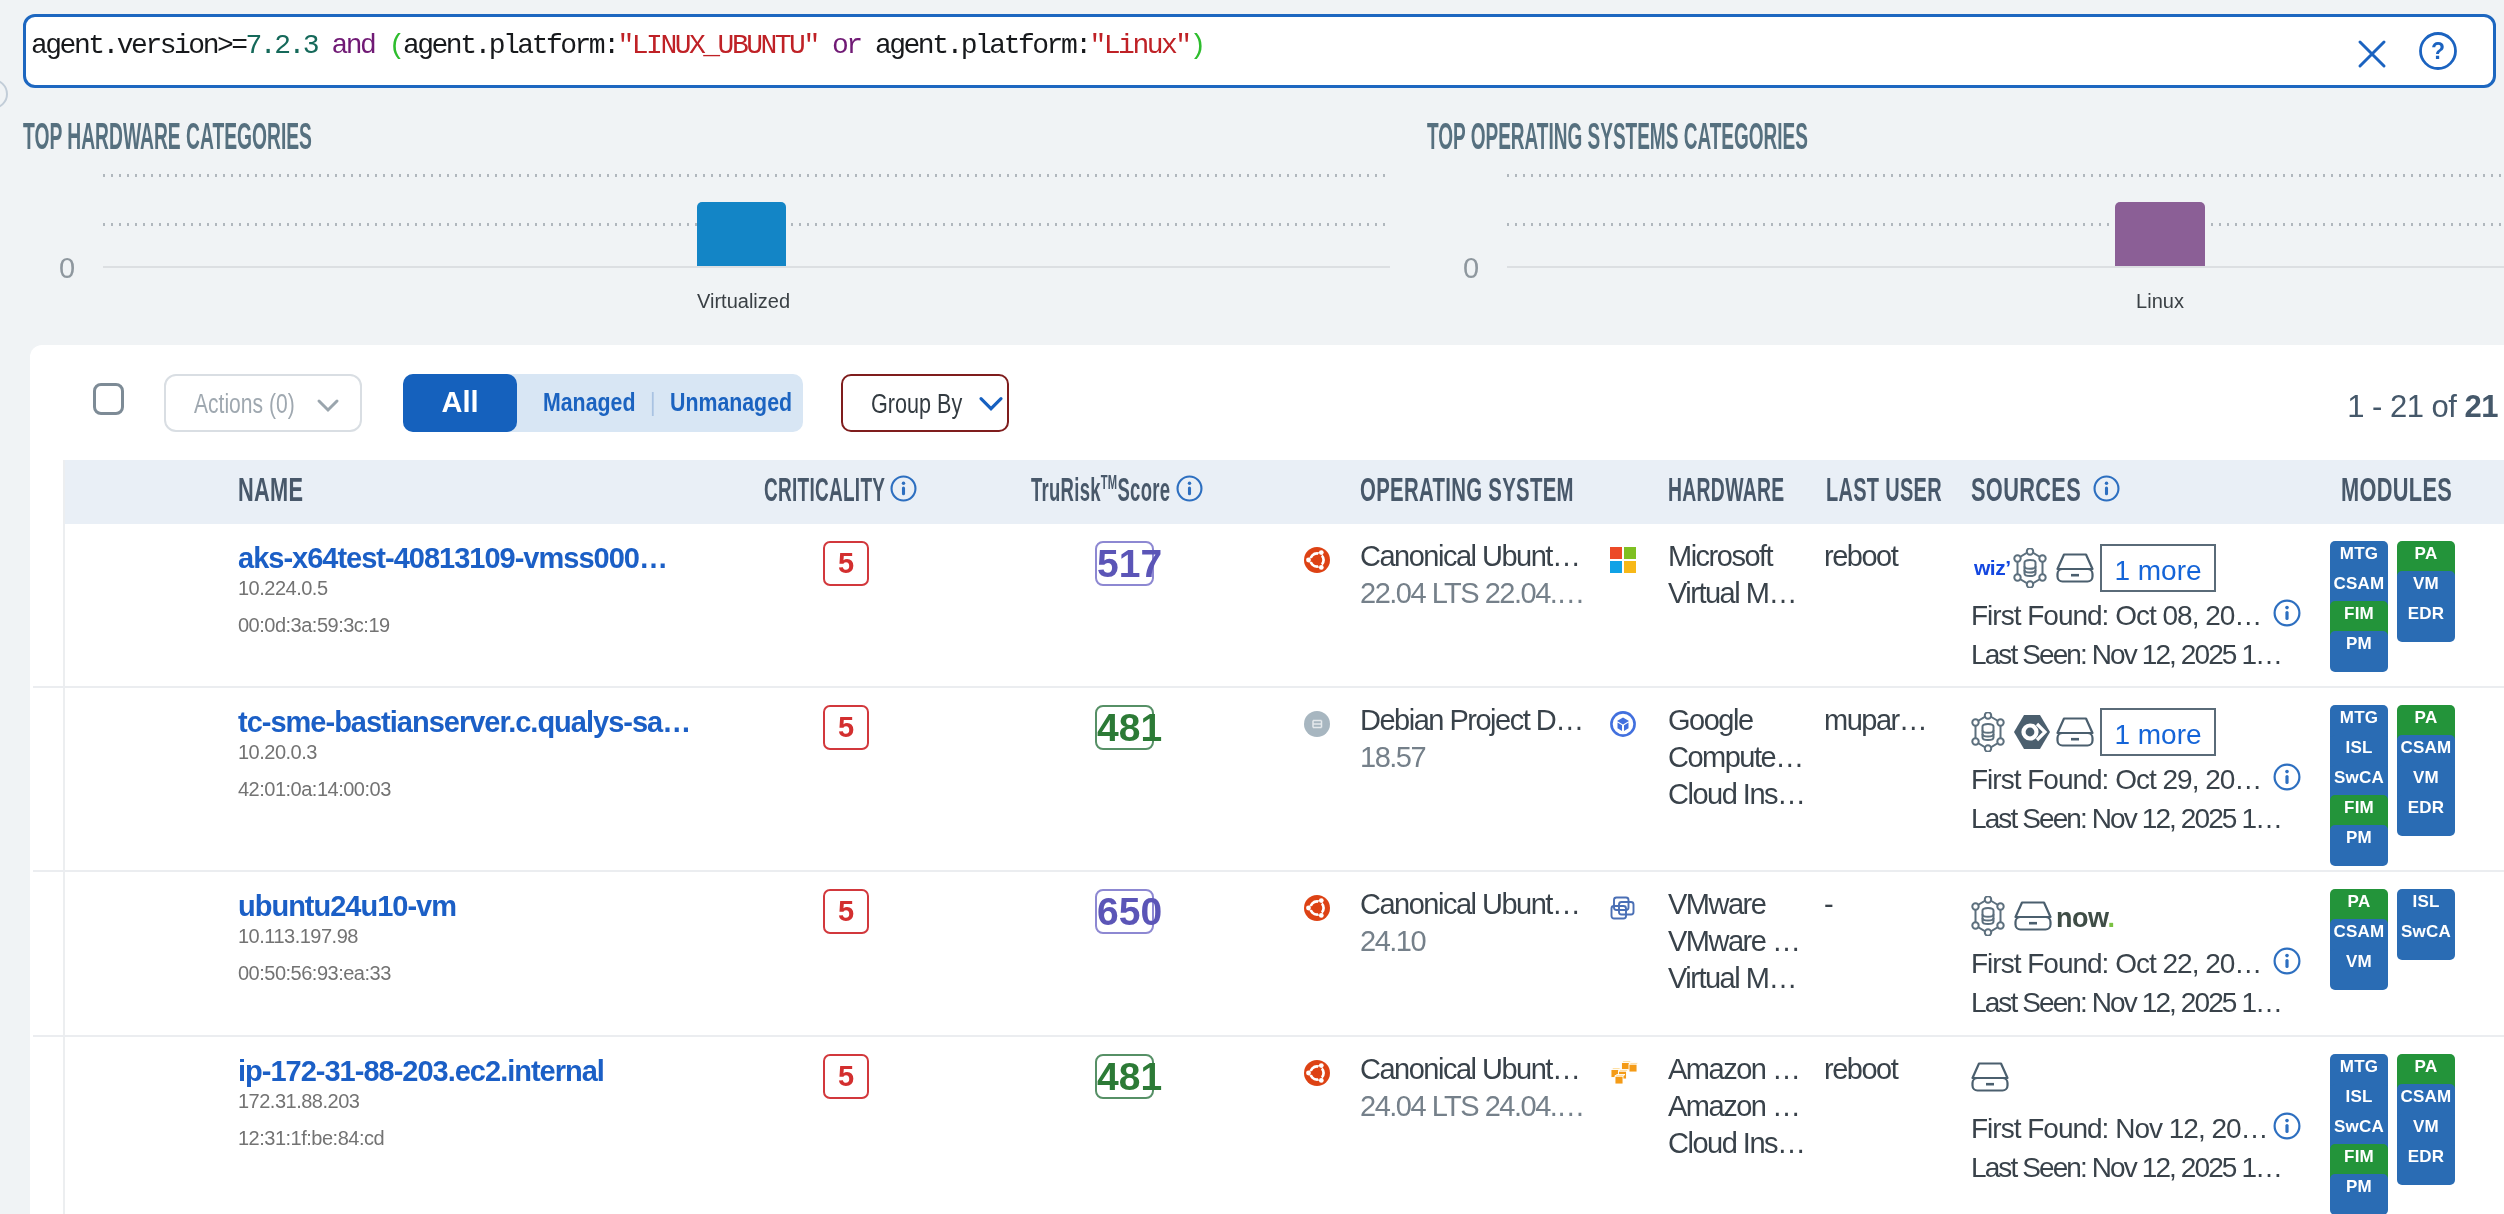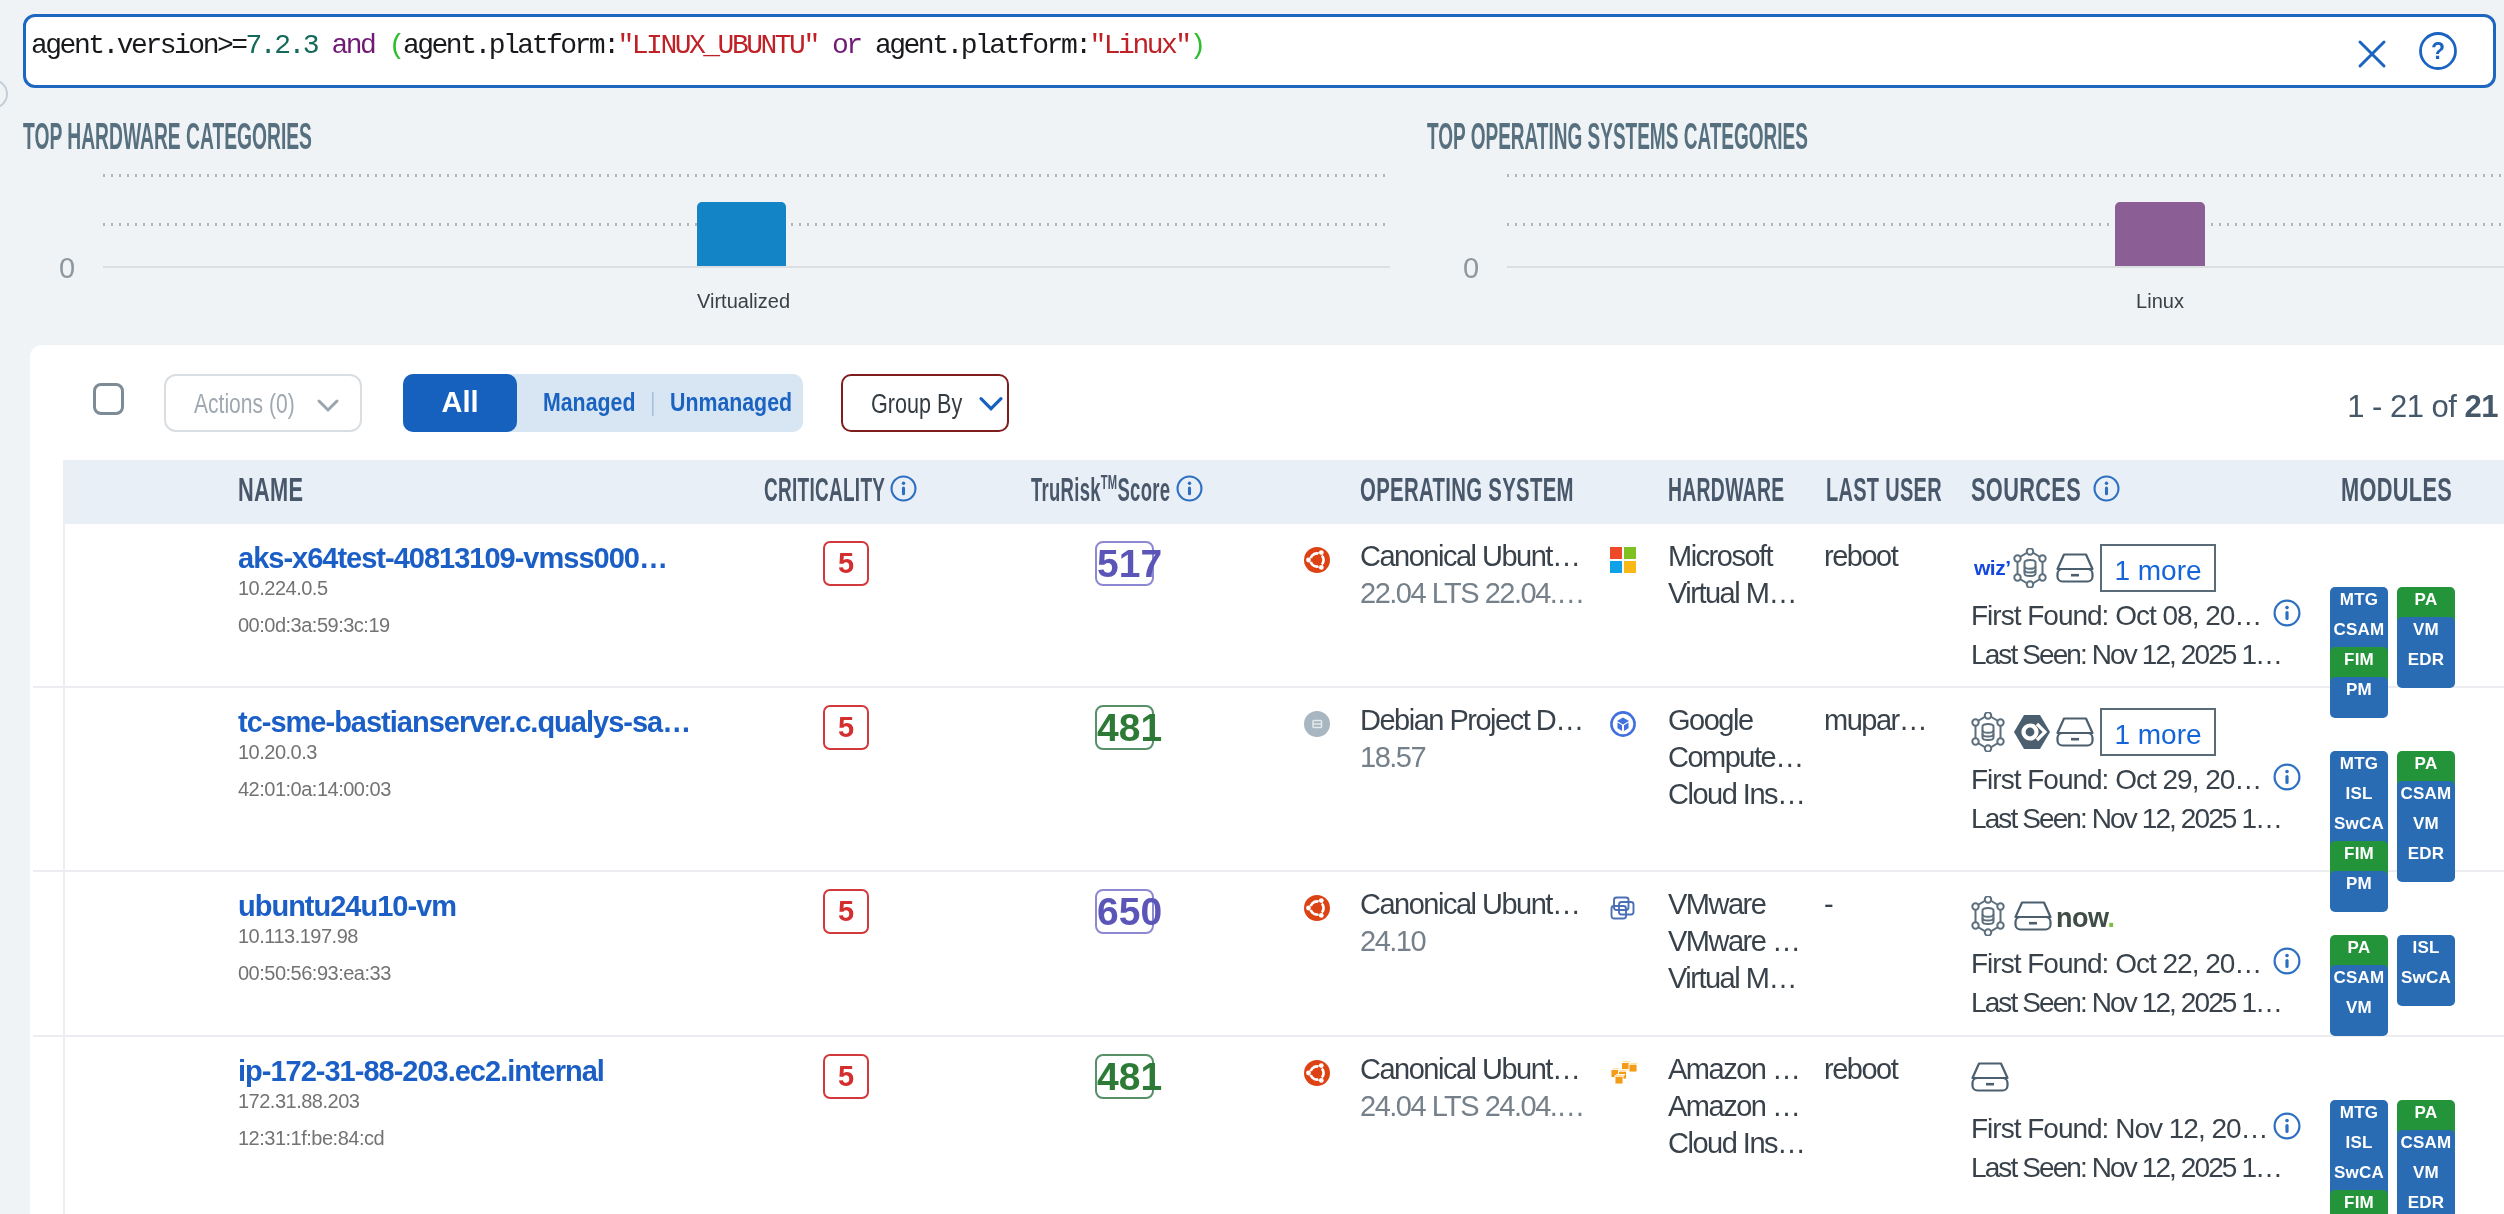--- a/index.html
+++ b/index.html
@@ -38,21 +38,21 @@
   .namelink { font-weight:bold; font-size:29px; color:#1b5fc6; letter-spacing:-1px; }
   .sub { font-size:20px; color:#737373; letter-spacing:-0.5px; }
   .ostext { font-size:29px; color:#39424a; letter-spacing:-1.5px; }
   .osgray { font-size:29px; color:#75808a; letter-spacing:-1.5px; }
   .crit { width:46px; height:45px; border:2.5px solid #d2383c; border-radius:7px; color:#d32f2f; font-weight:bold; font-size:29px; text-align:center; line-height:41px; background:#fff; }
   .score { width:59px; height:45px; border:2px solid; border-radius:8px; font-weight:bold; font-size:39px; text-align:center; line-height:42px; background:#fff; }
   .score.purple { border-color:#8d88d2; color:#5b55b7; }
   .score.green { border-color:#569066; color:#2c7a36; }
   .ff { font-size:28px; color:#39424a; letter-spacing:-1px; }
   .ls { letter-spacing:-1.9px; }
-  .tag { position:absolute; width:58px; height:41px; border-radius:5px; color:#fff; font-weight:bold; font-size:17px; text-align:center; line-height:25px; letter-spacing:0.2px;margin-top:46px; }
+  .tag { position:absolute; width:58px; height:41px; border-radius:5px; color:#fff; font-weight:bold; font-size:17px; text-align:center; line-height:25px; letter-spacing:0.2px; }
   .tblue { background:#2a6cb4; }
   .tgreen { background:#23943a; }
   .onemore { width:116px; height:48px; border:2px solid #5a6b78; border-radius:0; background:#fff; color:#1565d8; font-size:28px; text-align:center; line-height:50px; }
   .wiz { font-weight:bold; font-size:21px; color:#1347e0; letter-spacing:-0.5px; }
 </style>
 </head>
 <body>
 
 <div class="abs" id="sbar">
   <div id="query">agent.version&gt;=<span class="q-green">7.2.3</span> <span class="q-purple">and</span> <span class="q-par">(</span>agent.platform:<span class="q-red">"LINUX_UBUNTU"</span> <span class="q-purple">or</span> agent.platform:<span class="q-red">"Linux"</span><span class="q-par">)</span></div>

